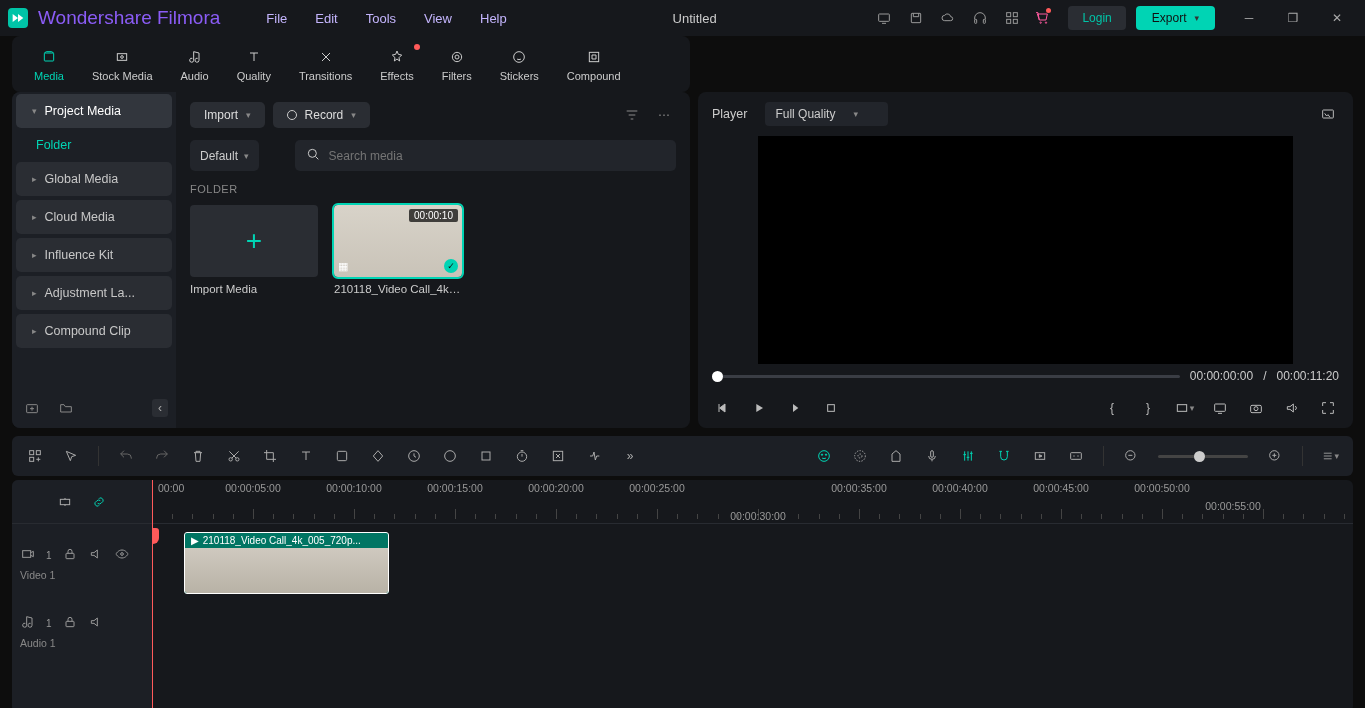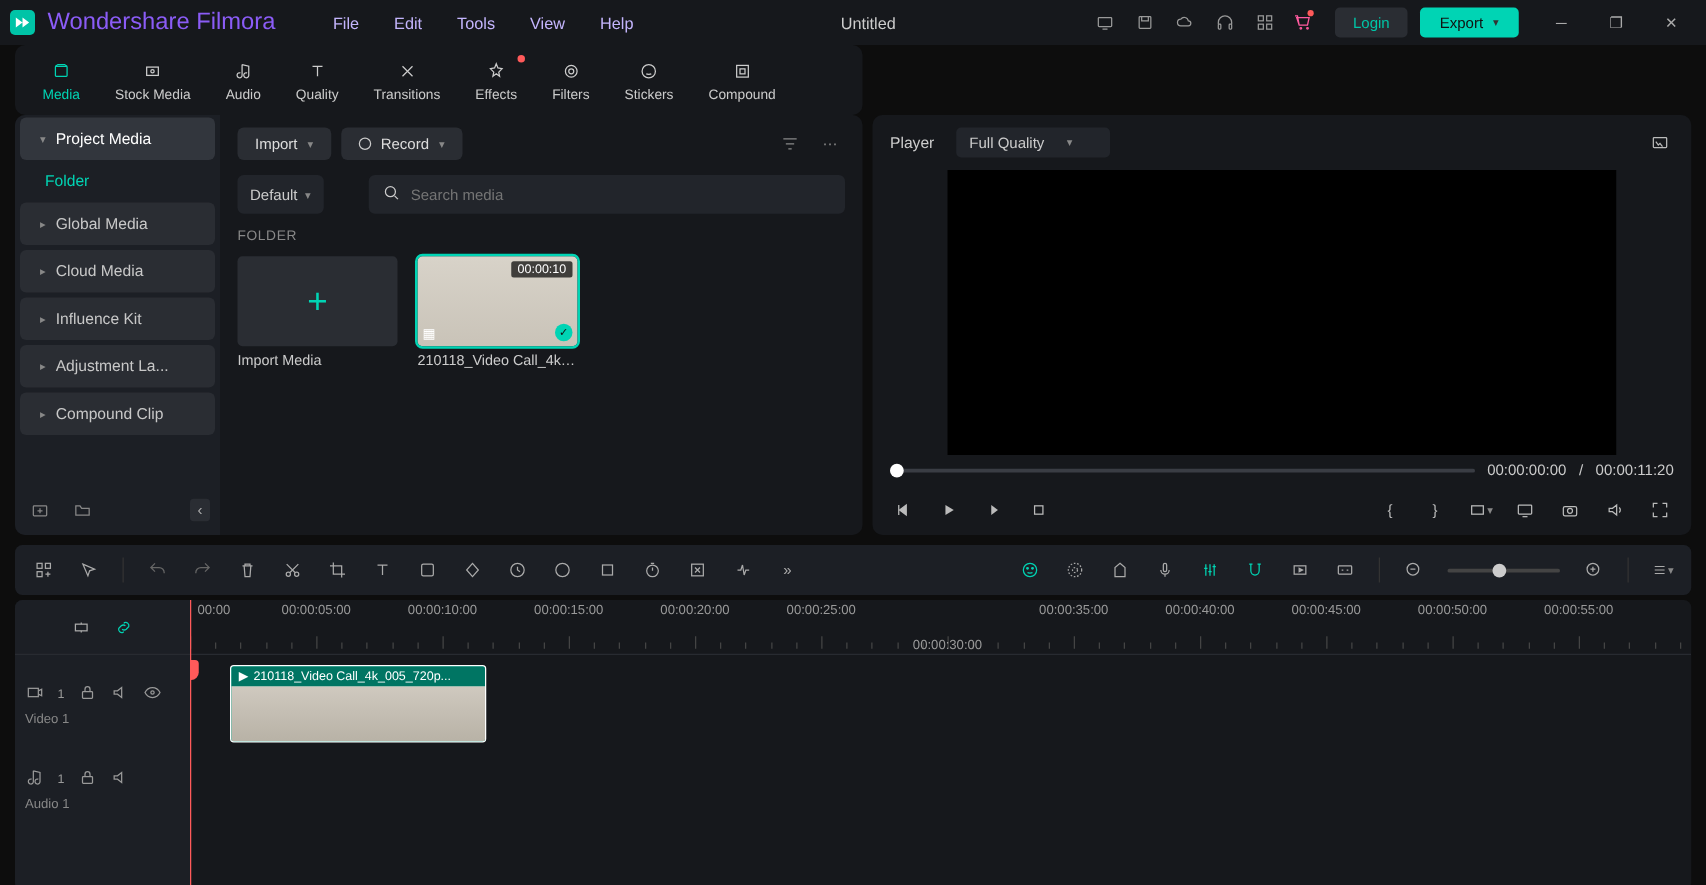--- a/index.html
+++ b/index.html
@@ -704,21 +704,21 @@
     <div class="ruler-label" style="left: 101px;">00:00:05:00</div>
         <div class="ruler-label" style="left: 202px;">00:00:10:00</div>
         <div class="ruler-label" style="left: 303px;">00:00:15:00</div>
         <div class="ruler-label" style="left: 404px;">00:00:20:00</div>
         <div class="ruler-label" style="left: 505px;">00:00:25:00</div>
         <div class="ruler-label" style="left: 606px; margin-top: 28px;">00:00:30:00</div>
         <div class="ruler-label" style="left: 707px;">00:00:35:00</div>
         <div class="ruler-label" style="left: 808px;">00:00:40:00</div>
         <div class="ruler-label" style="left: 909px;">00:00:45:00</div>
         <div class="ruler-label" style="left: 1010px;">00:00:50:00</div>
-        <div class="ruler-label" style="left: 1111px;">00:00:55:00</div>
+        <div class="ruler-label" style="left: 1081px; margin-top: 18px;">00:00:55:00</div>
       </div>
     <div class="tl-tracks">
       <div class="tl-track video">
         <div class="clip" style="left:32px;width:205px;">
           <div class="clip-header">
               <span>▶</span>
               <span>210118_Video Call_4k_005_720p...</span>
             </div>
           <div class="clip-body"></div>
         </div>

